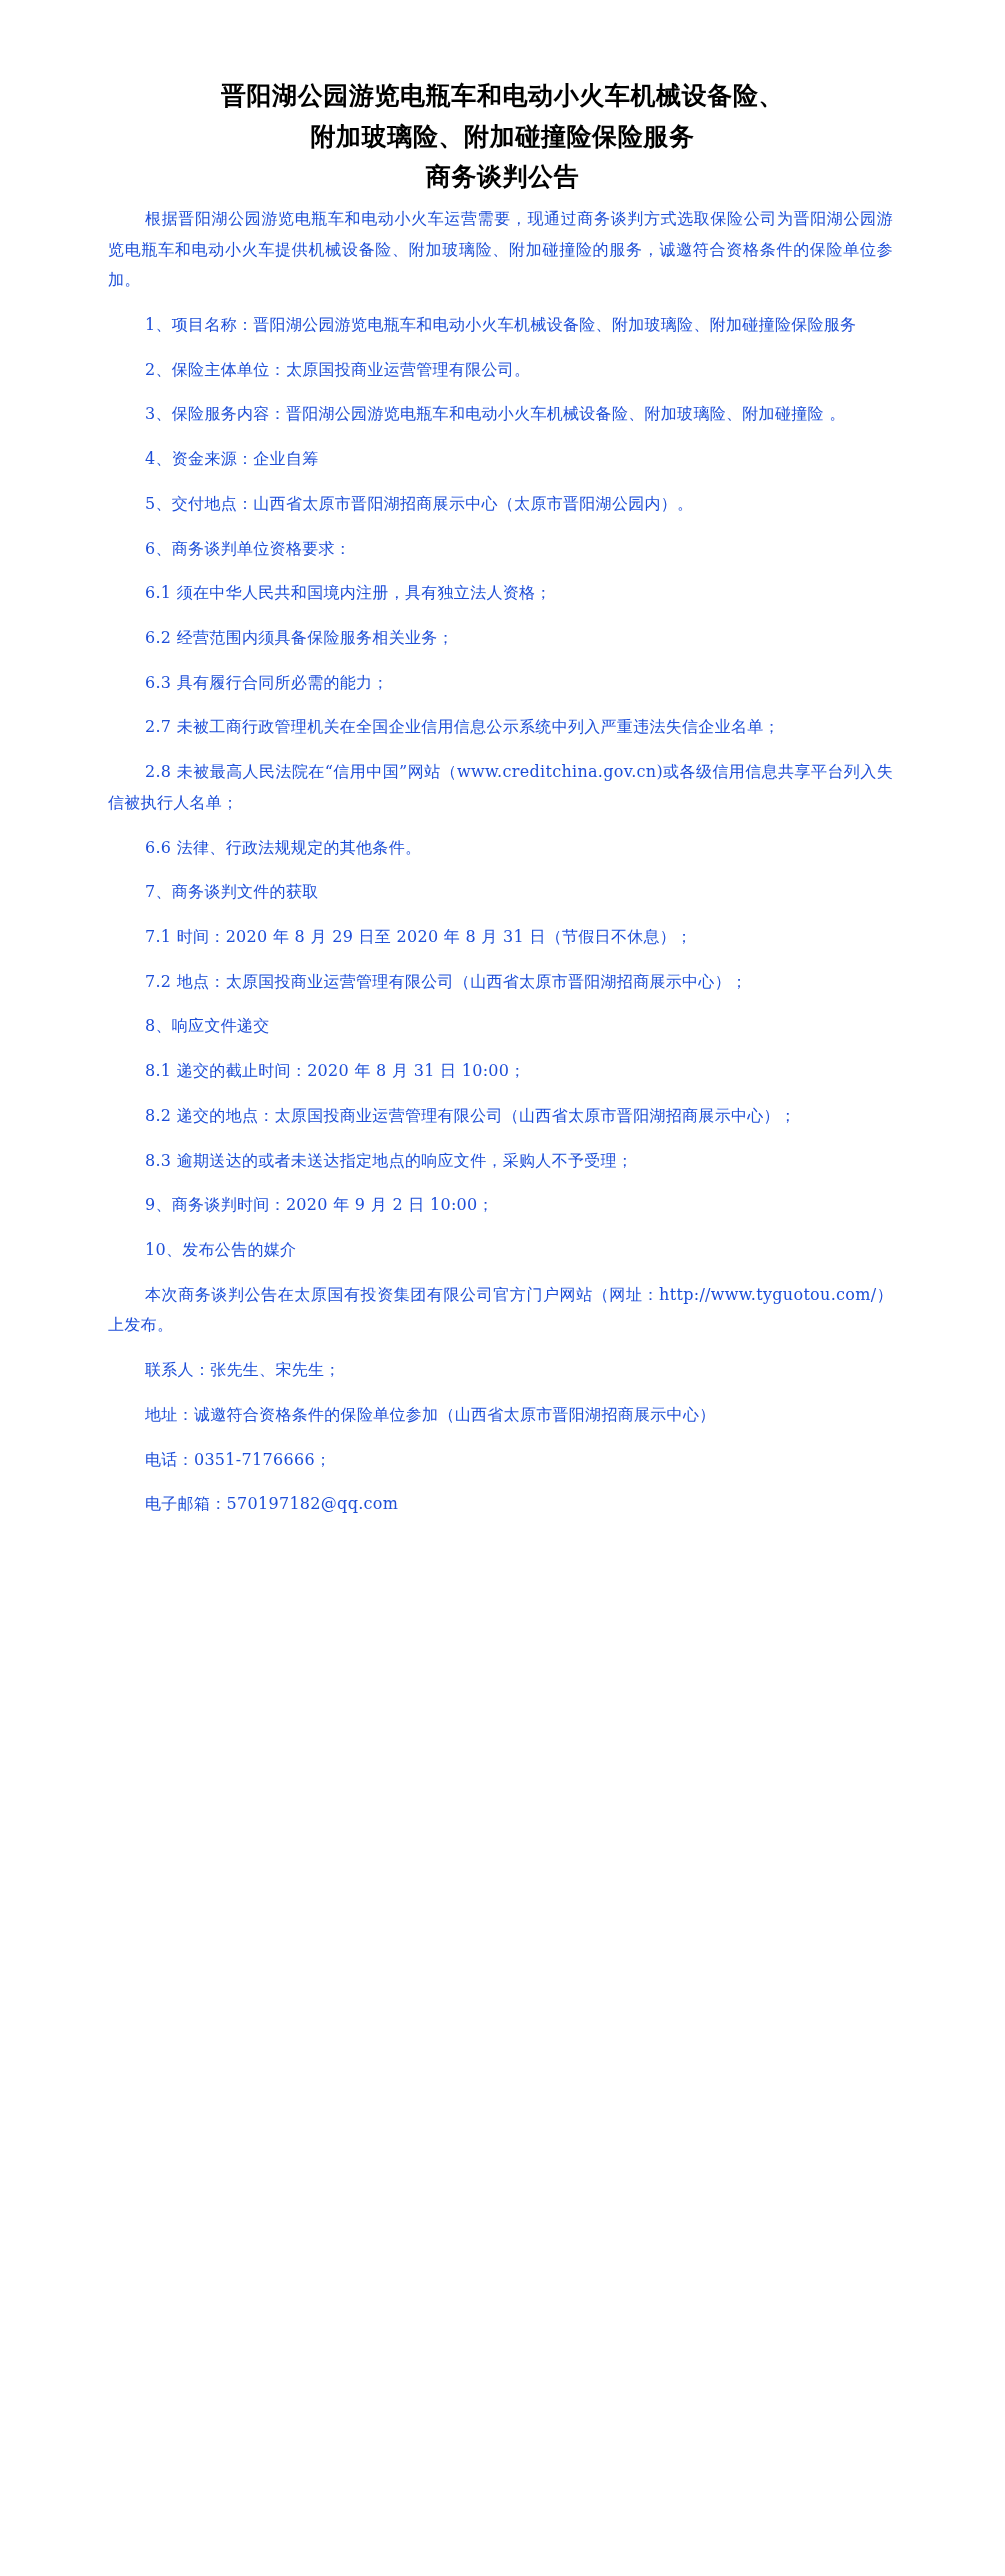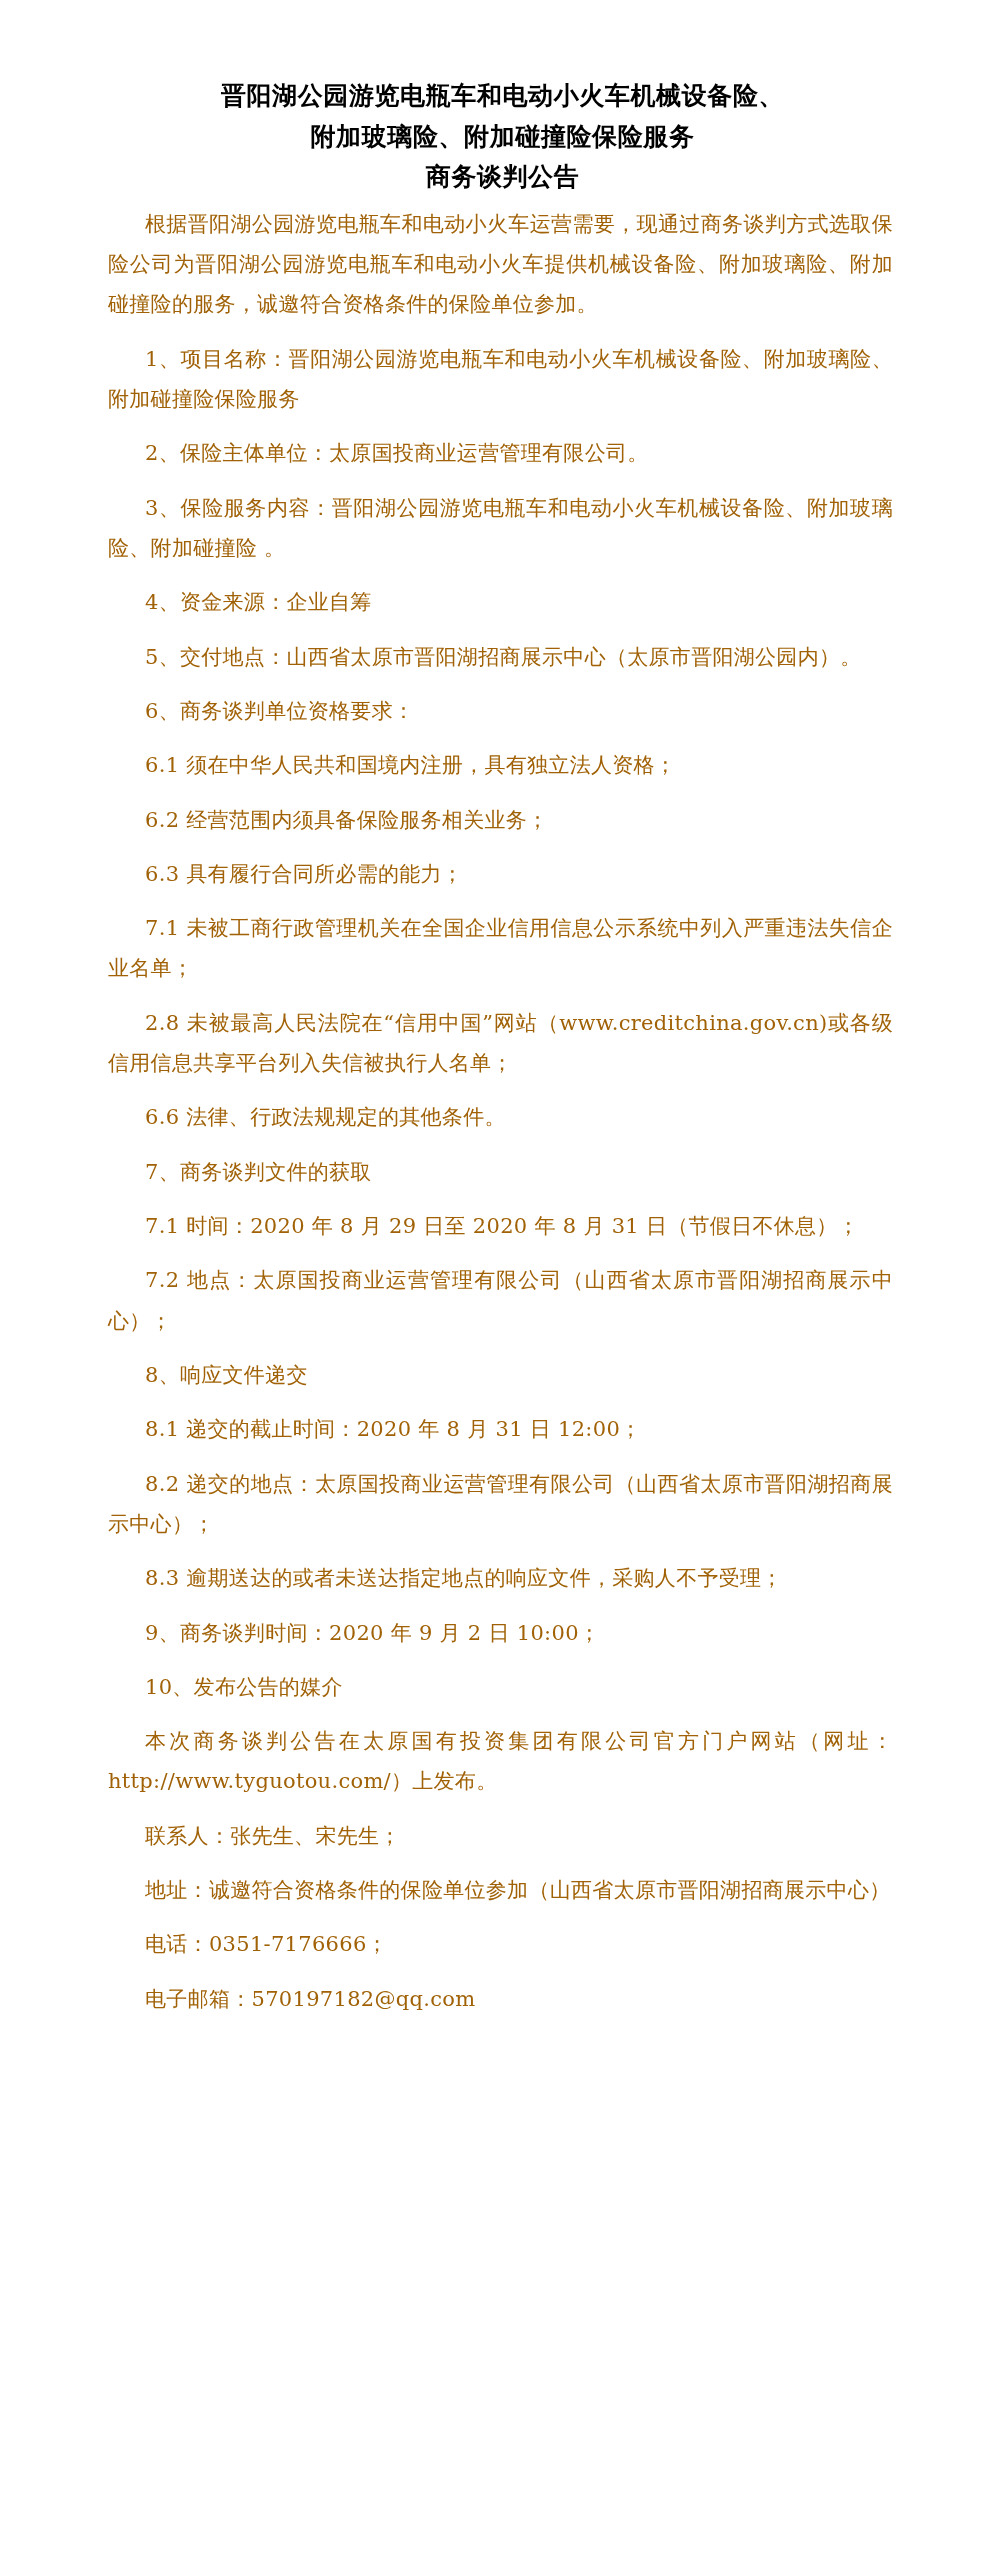--- a/index.html
+++ b/index.html
@@ -28,27 +28,27 @@
     font-weight: bold;
     font-size: 25px;
     line-height: 1.62;
     letter-spacing: 0.6px;
     color: #000000;
   }
   .body-block {
     margin-top: 6.3px;
   }
   p.para {
-    font-size: 21px;
+    font-size: 16px;
     line-height: 1.92;
     margin: 0 4px 14px 0;
     text-align: justify;
     text-justify: inter-ideograph;
     letter-spacing: 0.3px;
-    color: #a16207;
+    color: #1d4ed8;
   }
   p.indent {
     text-indent: 37px;
   }
   p.justify-spread {
     text-align: justify;
   }
   .mono-url {
     font-family: "DejaVu Serif", serif;
     letter-spacing: 0.3px;
@@ -69,28 +69,28 @@
     <p class="para indent">根据晋阳湖公园游览电瓶车和电动小火车运营需要，现通过商务谈判方式选取保险公司为晋阳湖公园游览电瓶车和电动小火车提供机械设备险、附加玻璃险、附加碰撞险的服务，诚邀符合资格条件的保险单位参加。</p>
     <p class="para indent">1、项目名称：晋阳湖公园游览电瓶车和电动小火车机械设备险、附加玻璃险、附加碰撞险保险服务</p>
     <p class="para indent">2、保险主体单位：太原国投商业运营管理有限公司。</p>
     <p class="para indent">3、保险服务内容：晋阳湖公园游览电瓶车和电动小火车机械设备险、附加玻璃险、附加碰撞险 。</p>
     <p class="para indent">4、资金来源：企业自筹</p>
     <p class="para indent">5、交付地点：山西省太原市晋阳湖招商展示中心（太原市晋阳湖公园内）。</p>
     <p class="para indent">6、商务谈判单位资格要求：</p>
     <p class="para indent">6.1 须在中华人民共和国境内注册，具有独立法人资格；</p>
     <p class="para indent">6.2 经营范围内须具备保险服务相关业务；</p>
     <p class="para indent">6.3 具有履行合同所必需的能力；</p>
-    <p class="para indent">7.1 未被工商行政管理机关在全国企业信用信息公示系统中列入严重违法失信企业名单；</p>
+    <p class="para indent">2.7 未被工商行政管理机关在全国企业信用信息公示系统中列入严重违法失信企业名单；</p>
     <p class="para indent justify-spread mono-url">2.8 未被最高人民法院在“信用中国”网站（www.creditchina.gov.cn)或各级信用信息共享平台列入失信被执行人名单；</p>
     <p class="para indent">6.6 法律、行政法规规定的其他条件。</p>
     <p class="para indent">7、商务谈判文件的获取</p>
     <p class="para indent">7.1 时间：2020 年 8 月 29 日至 2020 年 8 月 31 日（节假日不休息）；</p>
     <p class="para indent">7.2 地点：太原国投商业运营管理有限公司（山西省太原市晋阳湖招商展示中心）；</p>
     <p class="para indent">8、响应文件递交</p>
-    <p class="para indent">8.1 递交的截止时间：2020 年 8 月 31 日 12:00；</p>
+    <p class="para indent">8.1 递交的截止时间：2020 年 8 月 31 日 10:00；</p>
     <p class="para indent">8.2 递交的地点：太原国投商业运营管理有限公司（山西省太原市晋阳湖招商展示中心）；</p>
     <p class="para indent">8.3 逾期送达的或者未送达指定地点的响应文件，采购人不予受理；</p>
     <p class="para indent">9、商务谈判时间：2020 年 9 月 2 日 10:00；</p>
     <p class="para indent">10、发布公告的媒介</p>
     <p class="para indent mono-url">本次商务谈判公告在太原国有投资集团有限公司官方门户网站（网址：http://www.tyguotou.com/）上发布。</p>
     <p class="para indent">联系人：张先生、宋先生；</p>
     <p class="para indent">地址：诚邀符合资格条件的保险单位参加（山西省太原市晋阳湖招商展示中心）</p>
     <p class="para indent">电话：0351-7176666；</p>
     <p class="para indent mono-url">电子邮箱：570197182@qq.com</p>
   </div>

